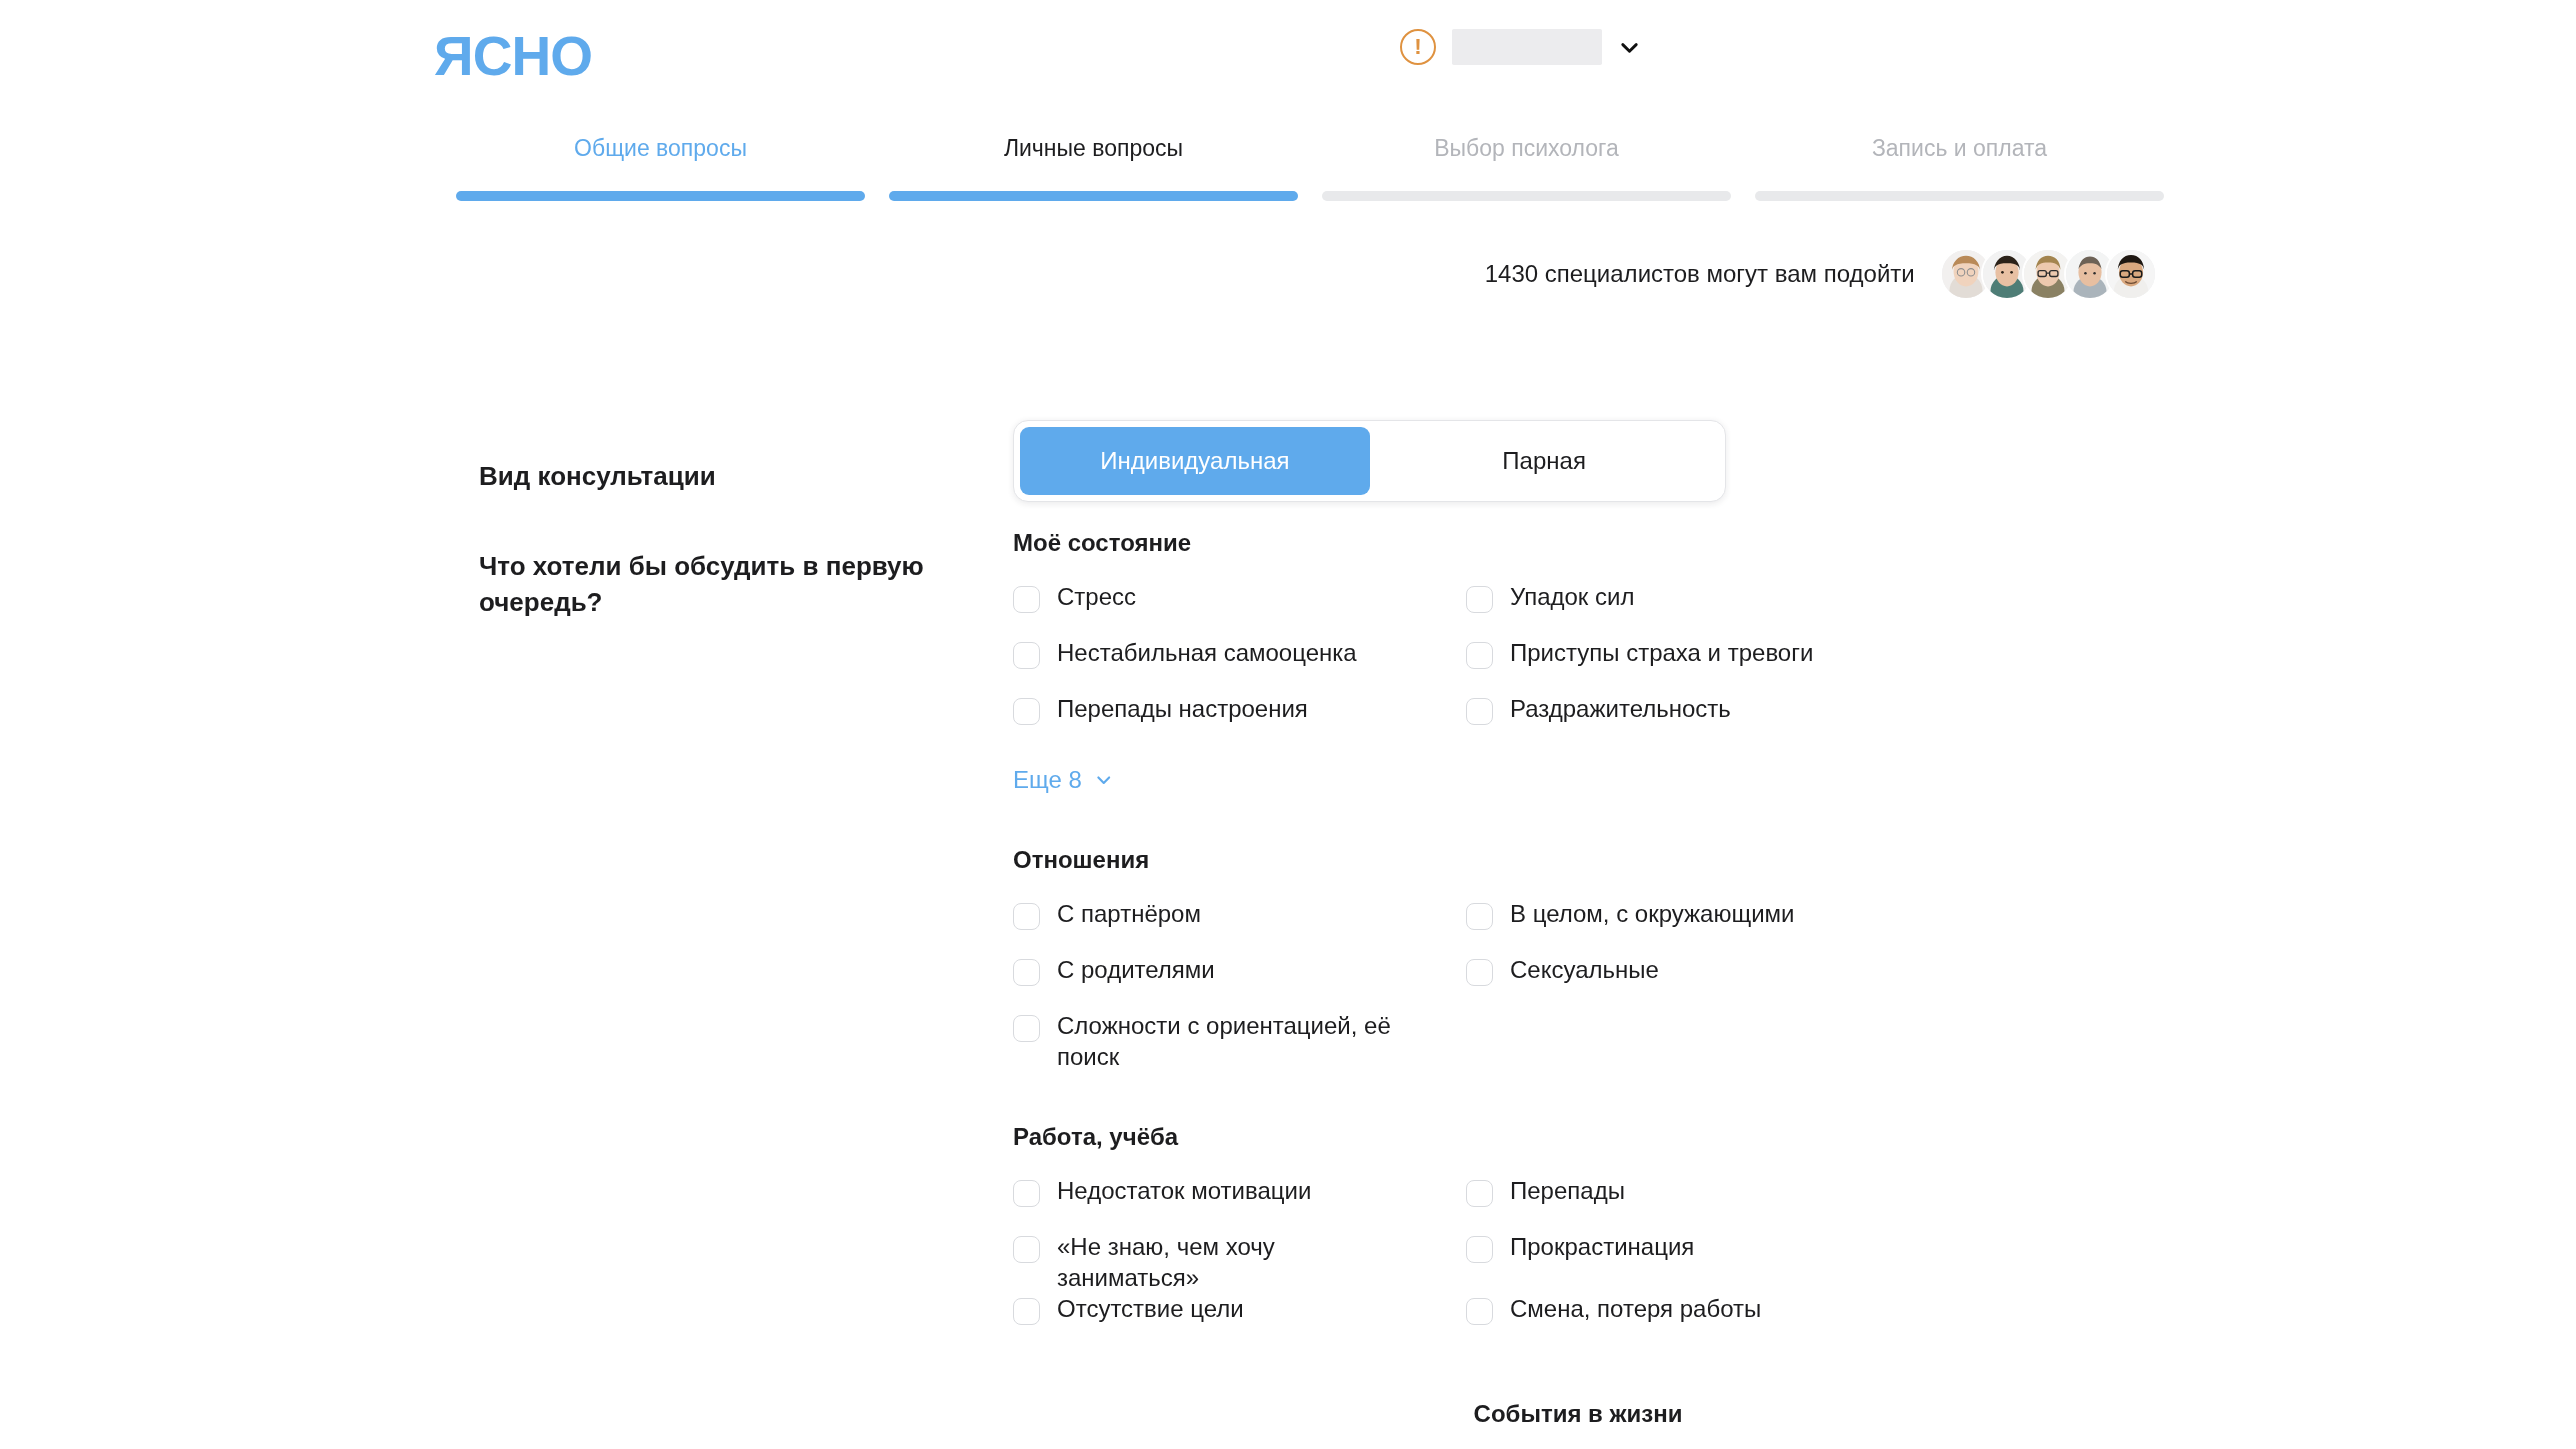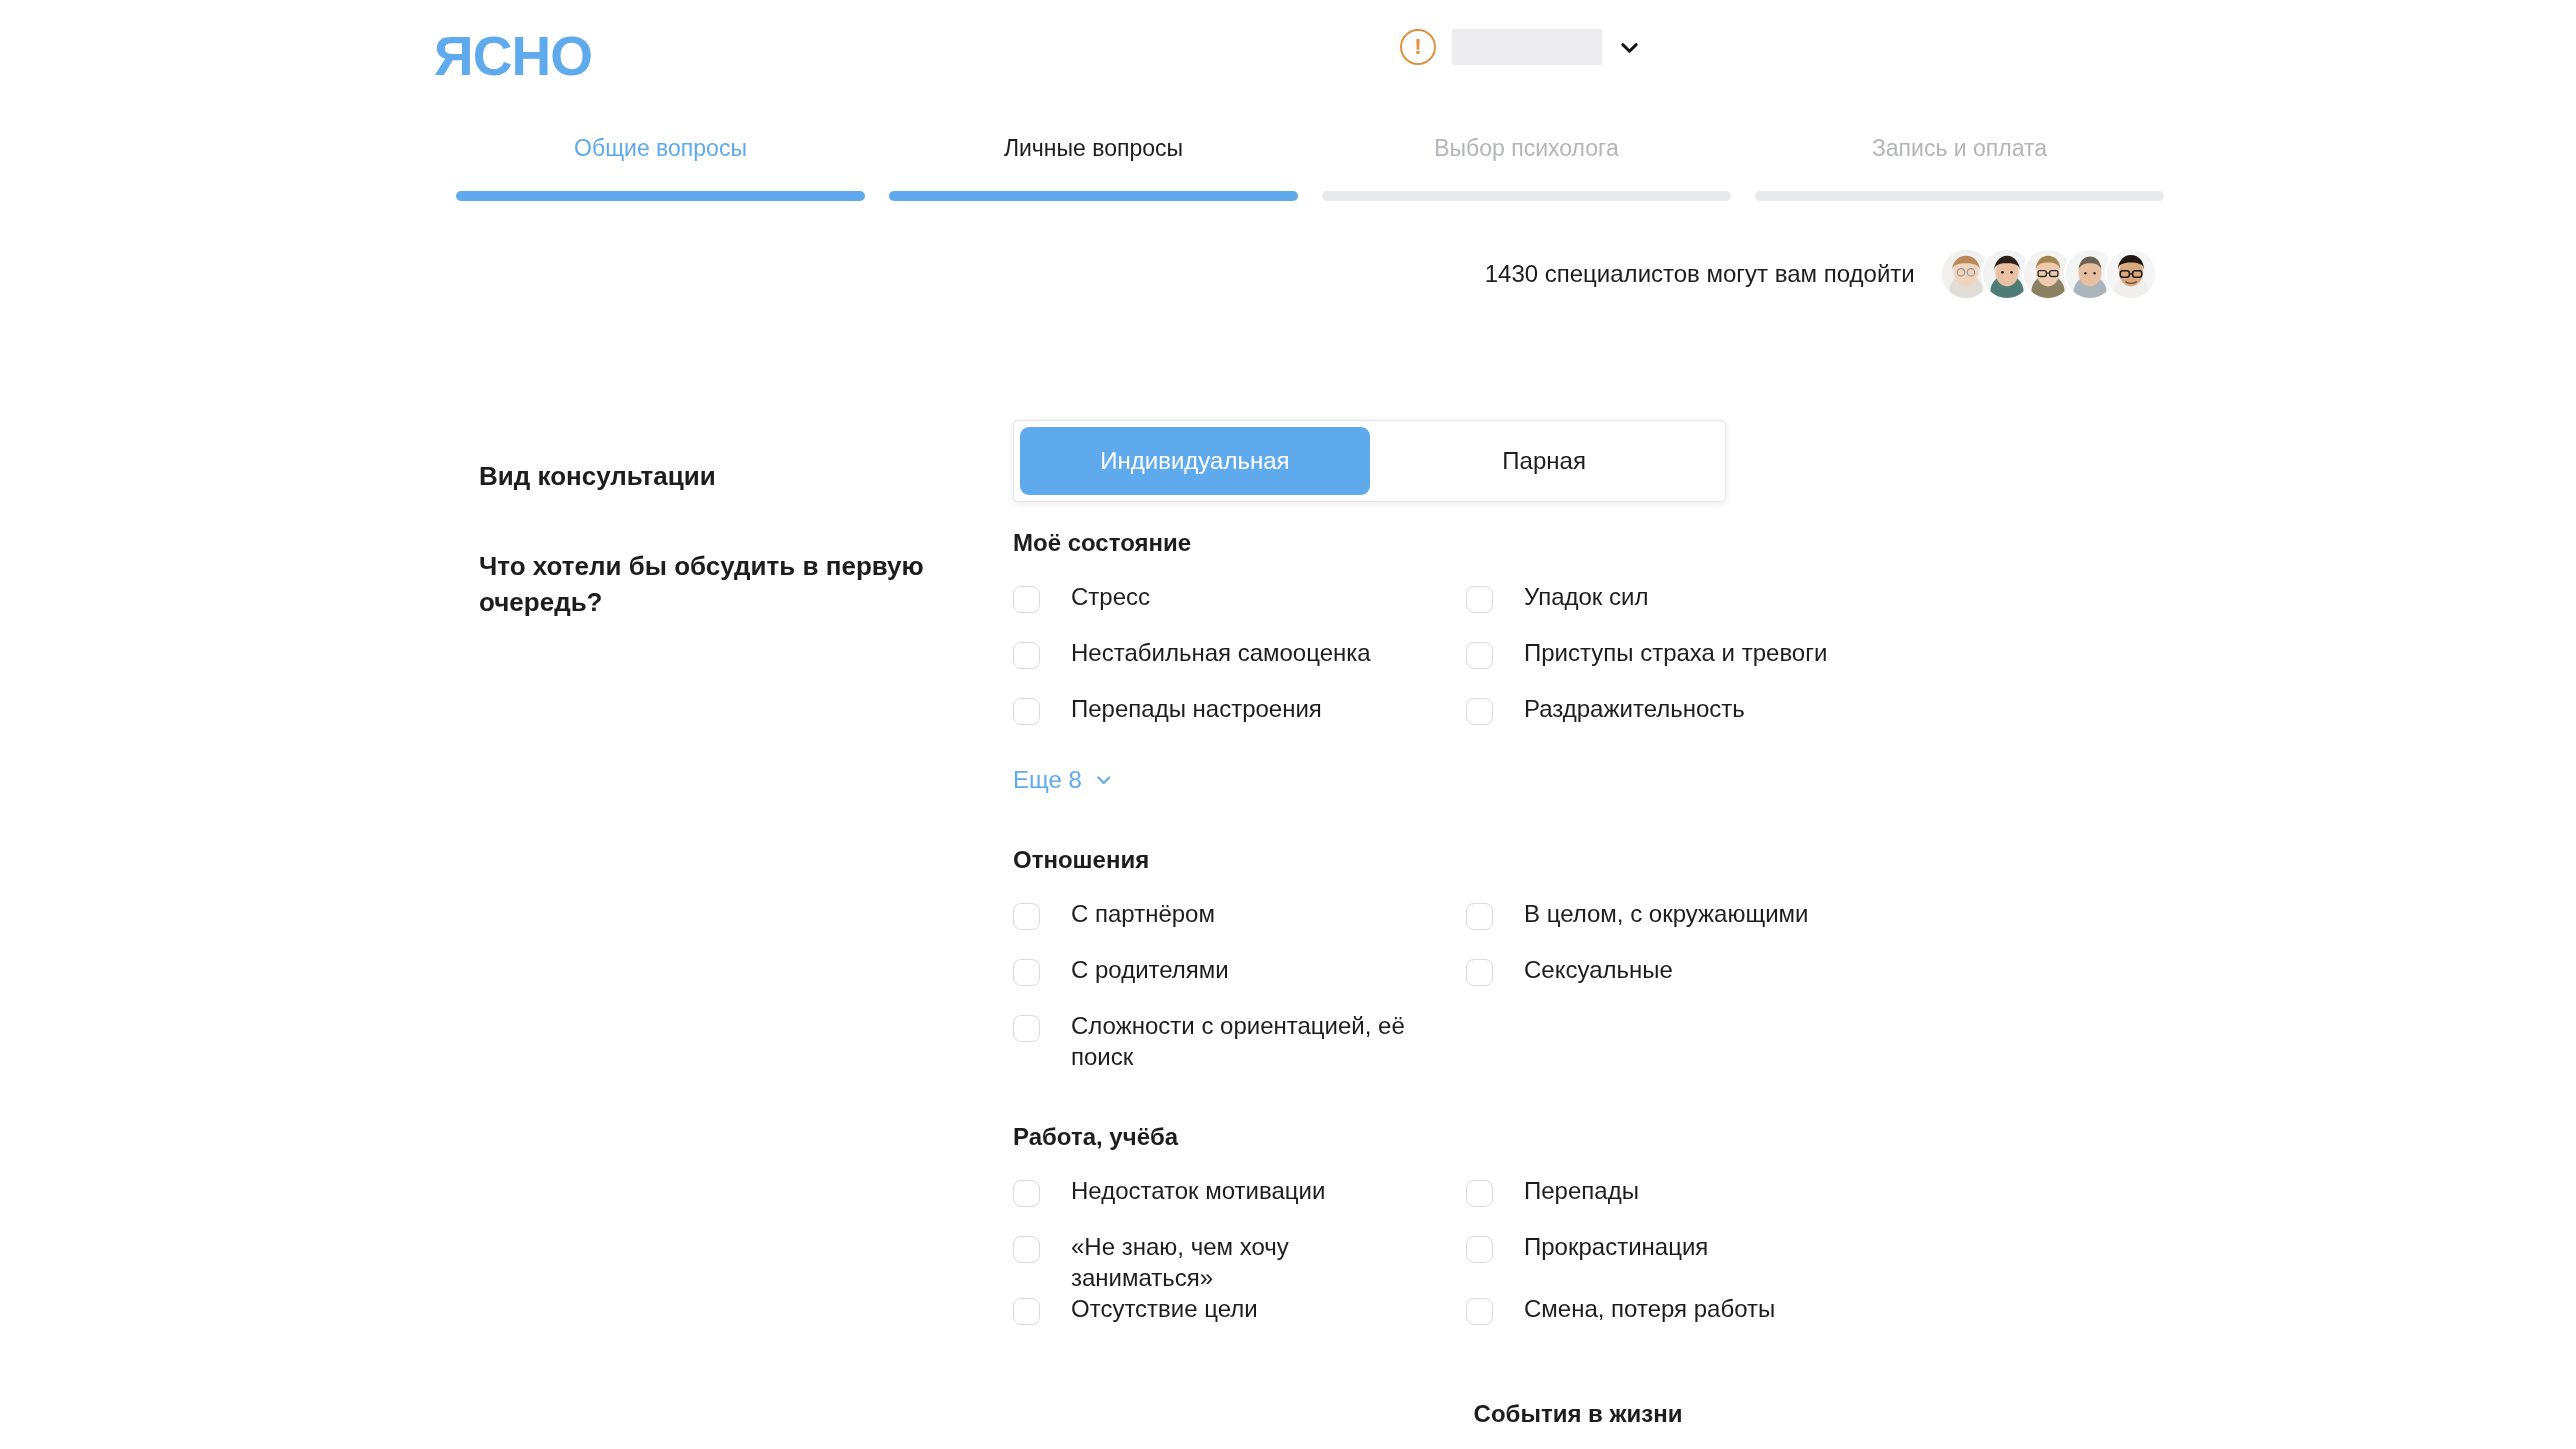--- a/index.html
+++ b/index.html
@@ -150,21 +150,21 @@
   #row-consultation { top: 420px; width: 1664px; height: 85px; }
   #row-consultation .row-label { top: 18px; }
   .segmented {
     position: absolute;
     left: 534px;
     top: 0;
     width: 713px;
     height: 82px;
     background: #ffffff;
     border: 0.9px solid #e4e5e8;
-    border-radius: 5px;
+    border-radius: 15px;
     box-shadow: 0 1.8px 6.3px rgba(30,35,45,0.09);
     display: flex;
     align-items: center;
     padding: 6.3px;
   }
   .seg-btn {
     flex: 1;
     height: 100%;
     border: none;
     background: transparent;
@@ -200,21 +200,21 @@
   }
   .options {
     display: grid;
     grid-template-columns: 453px 1fr;
     column-gap: 0;
     row-gap: 0;
   }
   .option {
     display: flex;
     align-items: flex-start;
-    gap: 31px;
+    gap: 17px;
     min-height: 56px;
     cursor: pointer;
   }
   .cb {
     width: 27px; height: 27px;
     border: 1.8px solid #d8dade;
     border-radius: 8px;
     background: #fff;
     flex: none;
     margin-top: 4.5px;

